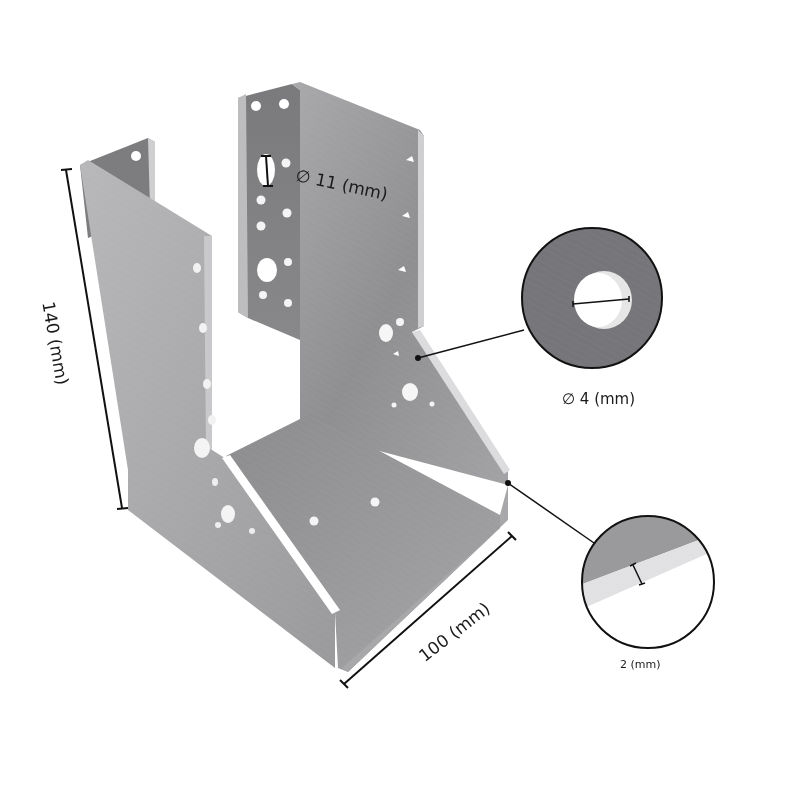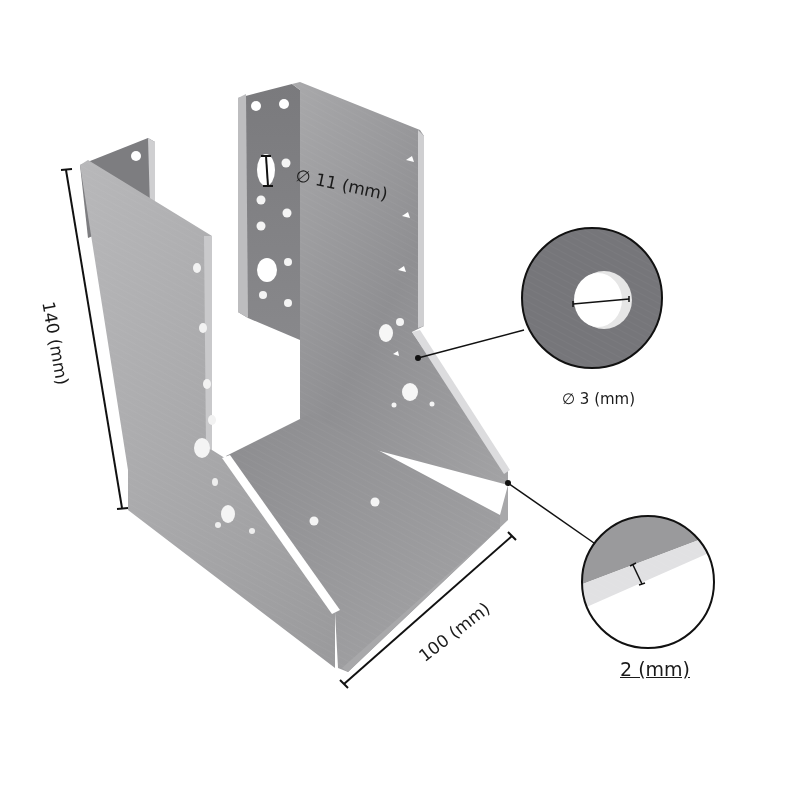--- a/index.html
+++ b/index.html
@@ -3,21 +3,21 @@
 <meta charset="utf-8">
 <style>
   html, body { margin: 0; padding: 0; background: #ffffff; }
   body { width: 800px; height: 800px; position: relative; overflow: hidden; font-family: "DejaVu Sans", sans-serif; }
   #stage { position: absolute; left: 0; top: 0; width: 800px; height: 800px; }
   .lbl { position: absolute; color: #1a1a1a; white-space: nowrap; font-family: "DejaVu Sans", sans-serif; }
   .lbl-11 { left: 298px; top: 165px; font-size: 17px; transform: rotate(12deg); transform-origin: left top; }
   .lbl-140 { left: 58px; top: 300px; font-size: 17px; transform: rotate(80deg); transform-origin: left top; }
   .lbl-100 { left: 415px; top: 650px; font-size: 17px; transform: rotate(-38deg); transform-origin: left top; }
   .lbl-5 { left: 562px; top: 390px; font-size: 15px; }
-  .lbl-2 { left: 620px; top: 658px; font-size: 19px; text-decoration: underline; }
+  .lbl-2 { left: 620px; top: 658px; font-size: 11px; }
 </style>
 </head>
 <body>
 
 <div id="stage">
 <svg width="800" height="800" viewBox="0 0 800 800" xmlns="http://www.w3.org/2000/svg">
   <defs>
     <linearGradient id="gLeft" x1="0" y1="0" x2="1" y2="1">
       <stop offset="0" stop-color="#b8b8ba"></stop>
       <stop offset="1" stop-color="#9a9a9c"></stop>
@@ -165,15 +165,15 @@
       <line x1="633" y1="565" x2="642" y2="584"></line>
       <line x1="630" y1="566" x2="636" y2="563"></line>
       <line x1="639" y1="585" x2="645" y2="583"></line>
     </g>
   </g>
 </svg>
 
 <div class="lbl lbl-11">∅ 11 (mm)</div>
 <div class="lbl lbl-140">140 (mm)</div>
 <div class="lbl lbl-100">100 (mm)</div>
-<div class="lbl lbl-5">∅ 3 (mm)</div>
+<div class="lbl lbl-5">∅ 4 (mm)</div>
 <div class="lbl lbl-2">2 (mm)</div>
 </div>
 
 </body></html>

